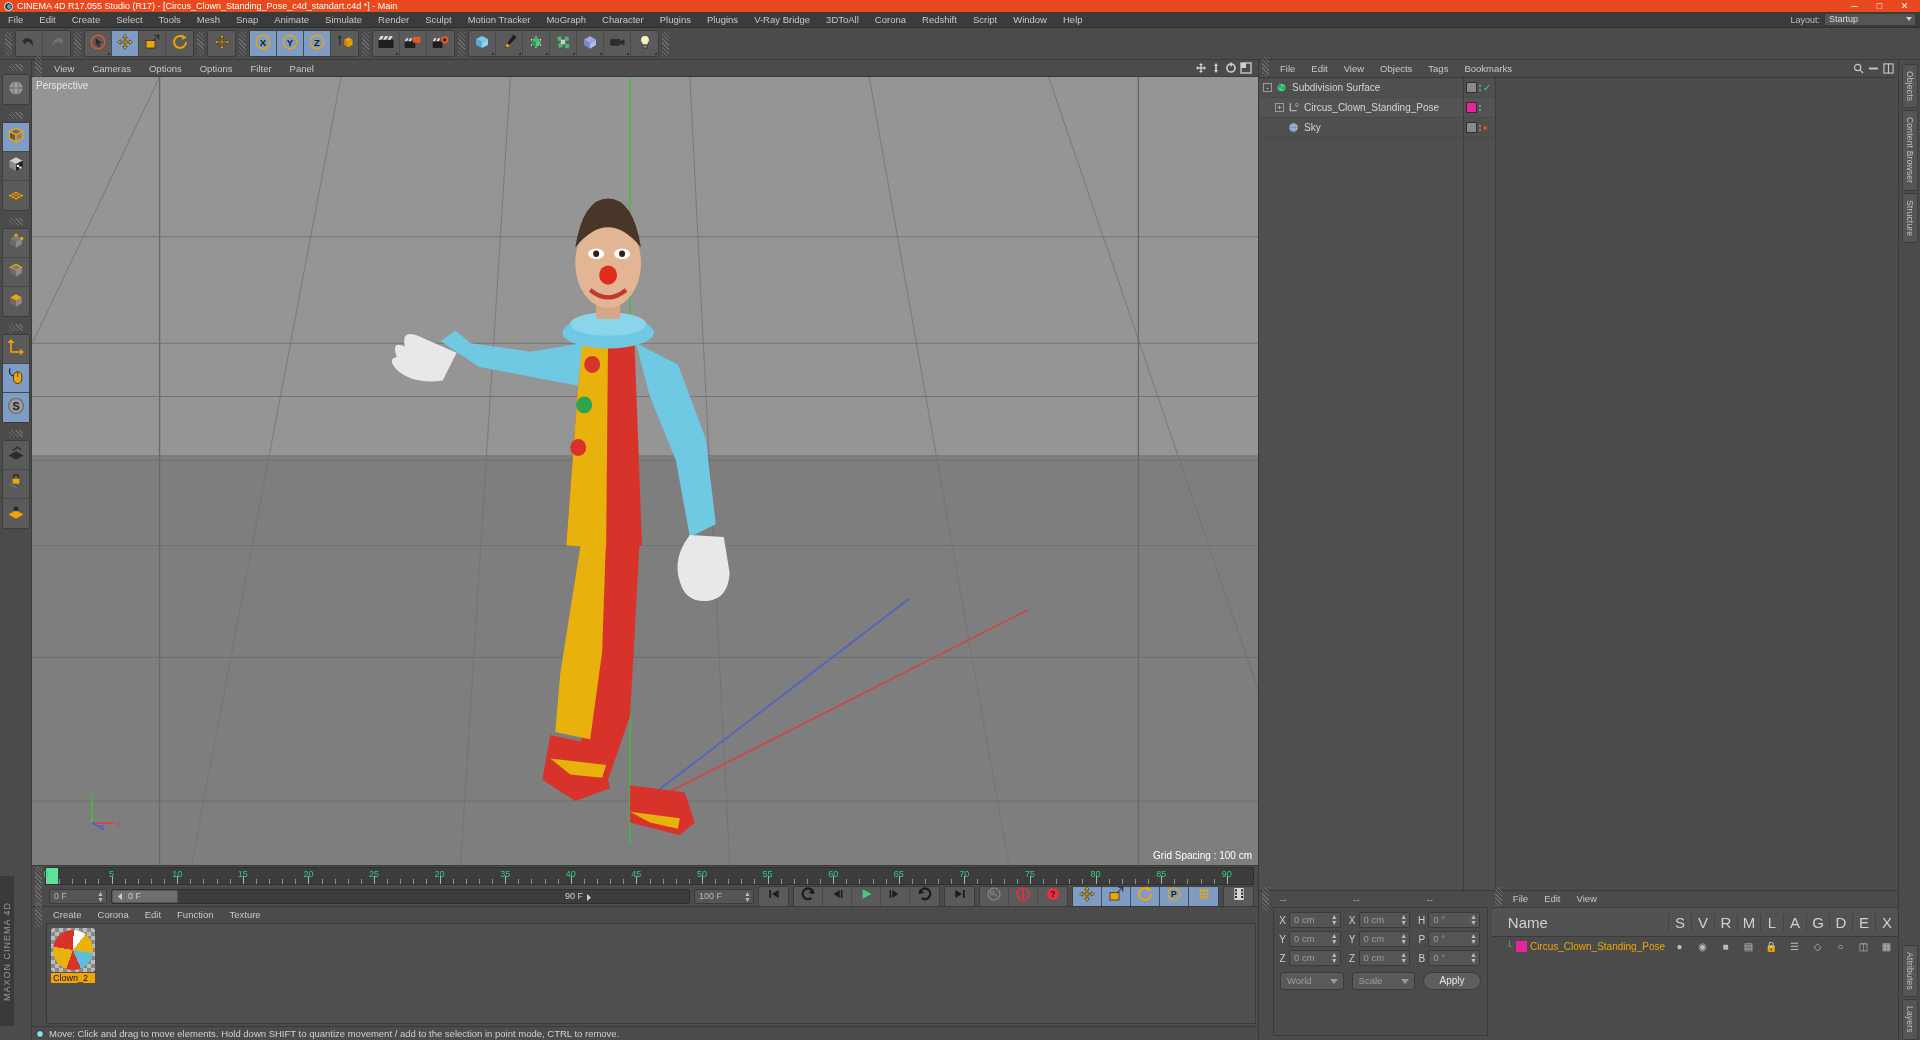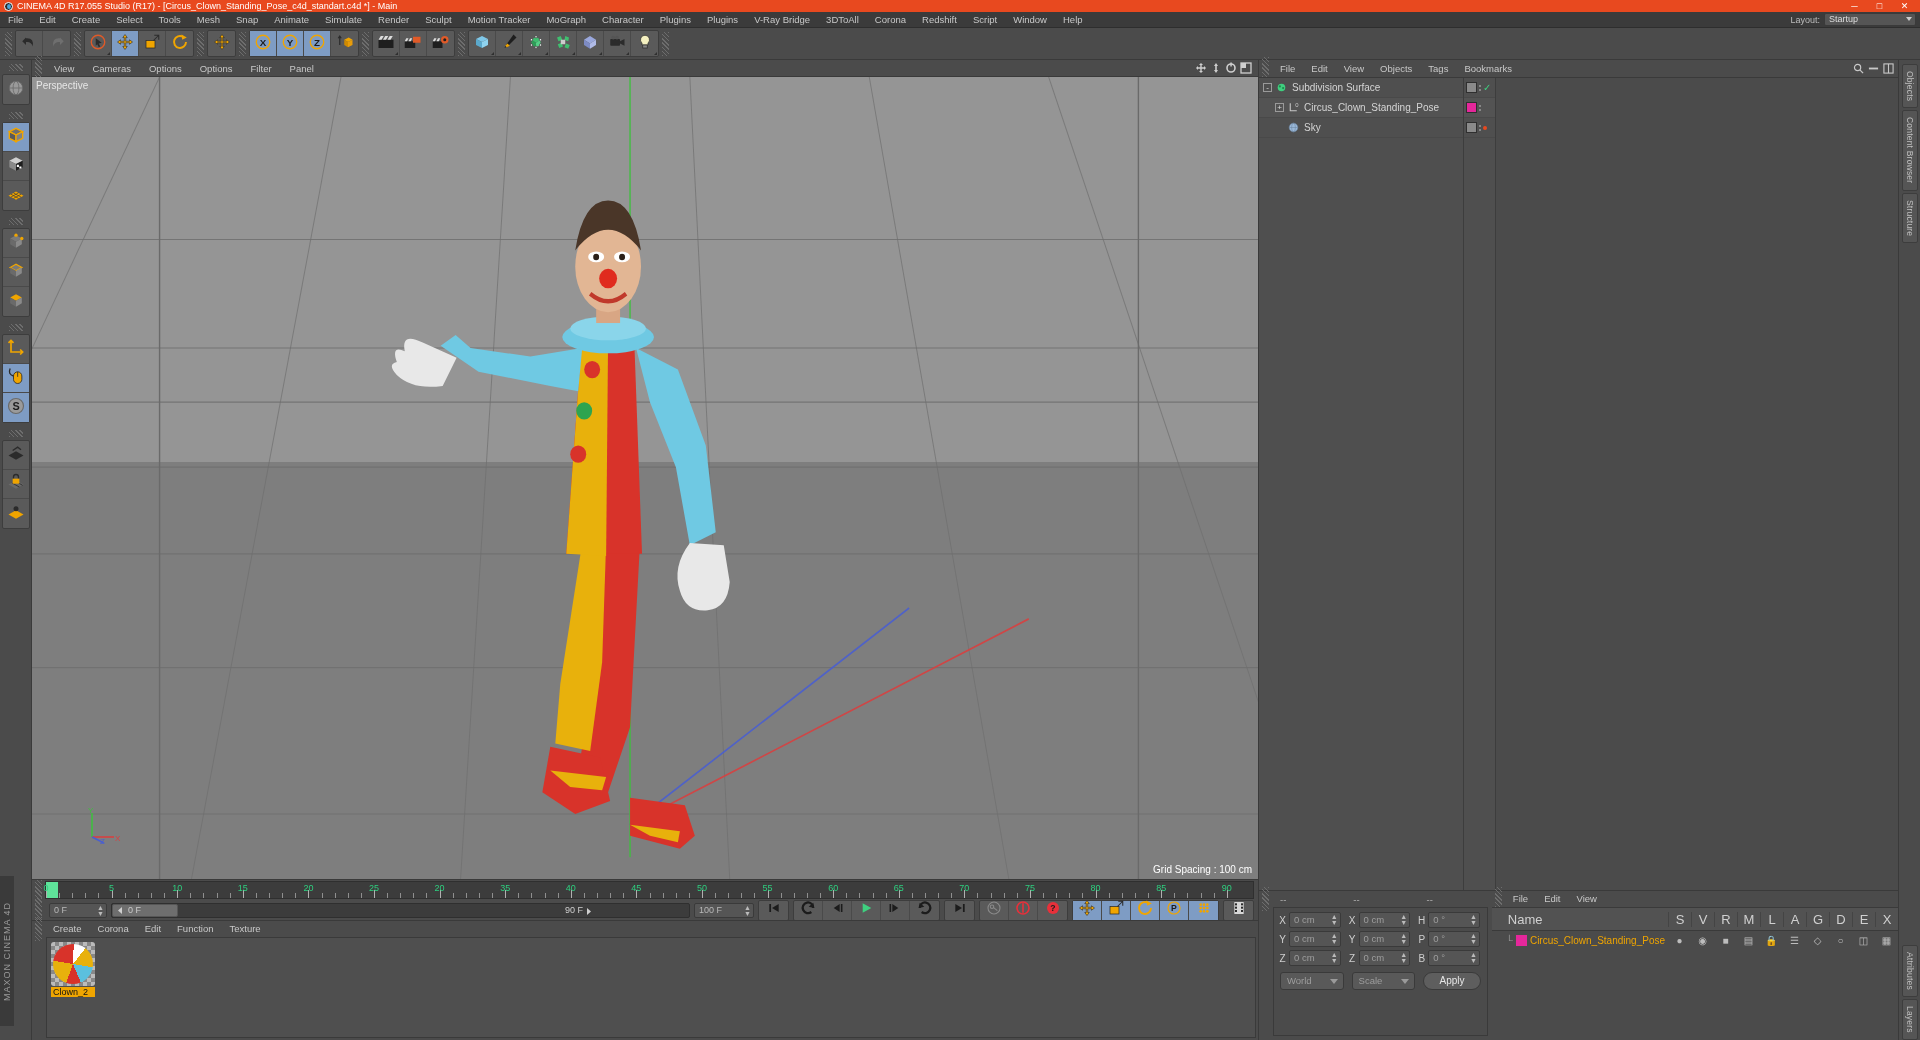--- a/index.html
+++ b/index.html
@@ -117,22 +117,22 @@
   .tagcell{height:20px;display:flex;align-items:center;gap:2px;padding-left:2px;border-bottom:1px solid #494949;}
   .tagcell.alt{background:#535353;}
   .swatch{width:11px;height:11px;border:1px solid #2f2f2f;}
   .dots{display:flex;flex-direction:column;gap:2px;}
   .dot{width:2px;height:2px;background:#9a9a9a;border-radius:50%;}
 
   
   .attr-wrap{height:150px;background:#4b4b4b;display:flex;flex-direction:column;border-top:1px solid #3a3a3a;}
   .st-menu{height:16px;display:flex;align-items:center;color:#c8c8c8;font-size:9.5px;}
   .st-menu .mi{padding:0 8px;line-height:16px;}
-  .st-head{height:24px;display:flex;align-items:center;background:#525252;border-top:1px solid #3a3a3a;
-    border-bottom:1px solid #3a3a3a;font-size:13px;color:#d0d0d0;}
+  .st-head{height:30px;display:flex;align-items:center;background:#525252;border-top:1px solid #3a3a3a;
+    border-bottom:1px solid #3a3a3a;font-size:15px;color:#d0d0d0;}
   .st-head .nm{flex:1;padding-left:16px;}
   .st-head .col{width:23px;text-align:center;border-left:1px solid #444;}
   .st-row{height:18px;display:flex;align-items:center;font-size:10px;color:#f0a500;padding-left:14px;gap:3px;}
   .st-cols{display:flex;margin-left:auto;}
   .st-c{width:23px;display:flex;align-items:center;justify-content:center;}
 
   
   .coord-wrap{height:150px;background:#4b4b4b;border-top:1px solid #3a3a3a;display:flex;flex-direction:column;}
   .coord-head{height:16px;display:flex;align-items:center;color:#b5b5b5;font-size:9.5px;gap:0;}
   .coord-head .seg{width:33.33%;text-align:left;padding-left:8px;}
@@ -886,20 +886,24 @@
       <div class="mat-body">
         <div class="mat-item">
           <div class="mat-sphere">
             <div class="mat-ball"></div>
           </div>
           <div class="mat-name">Clown_2</div>
         </div>
       </div>
     </div>
 
+    <div class="statusbar">
+      <div class="sb-dot"></div>
+      <span>Move: Click and drag to move elements. Hold down SHIFT to quantize movement / add to the selection in point mode, CTRL to remove.</span>
+    </div>
   </div>
 
   <div class="right">
 
     <div style="display:flex;flex-direction:column;flex:1;min-height:0">
       <div class="om-menu">
         <div class="grip"></div>
         <div id="om-menu-items" style="display:flex">
             <div class="mi">File</div>
             <div class="mi">Edit</div>

